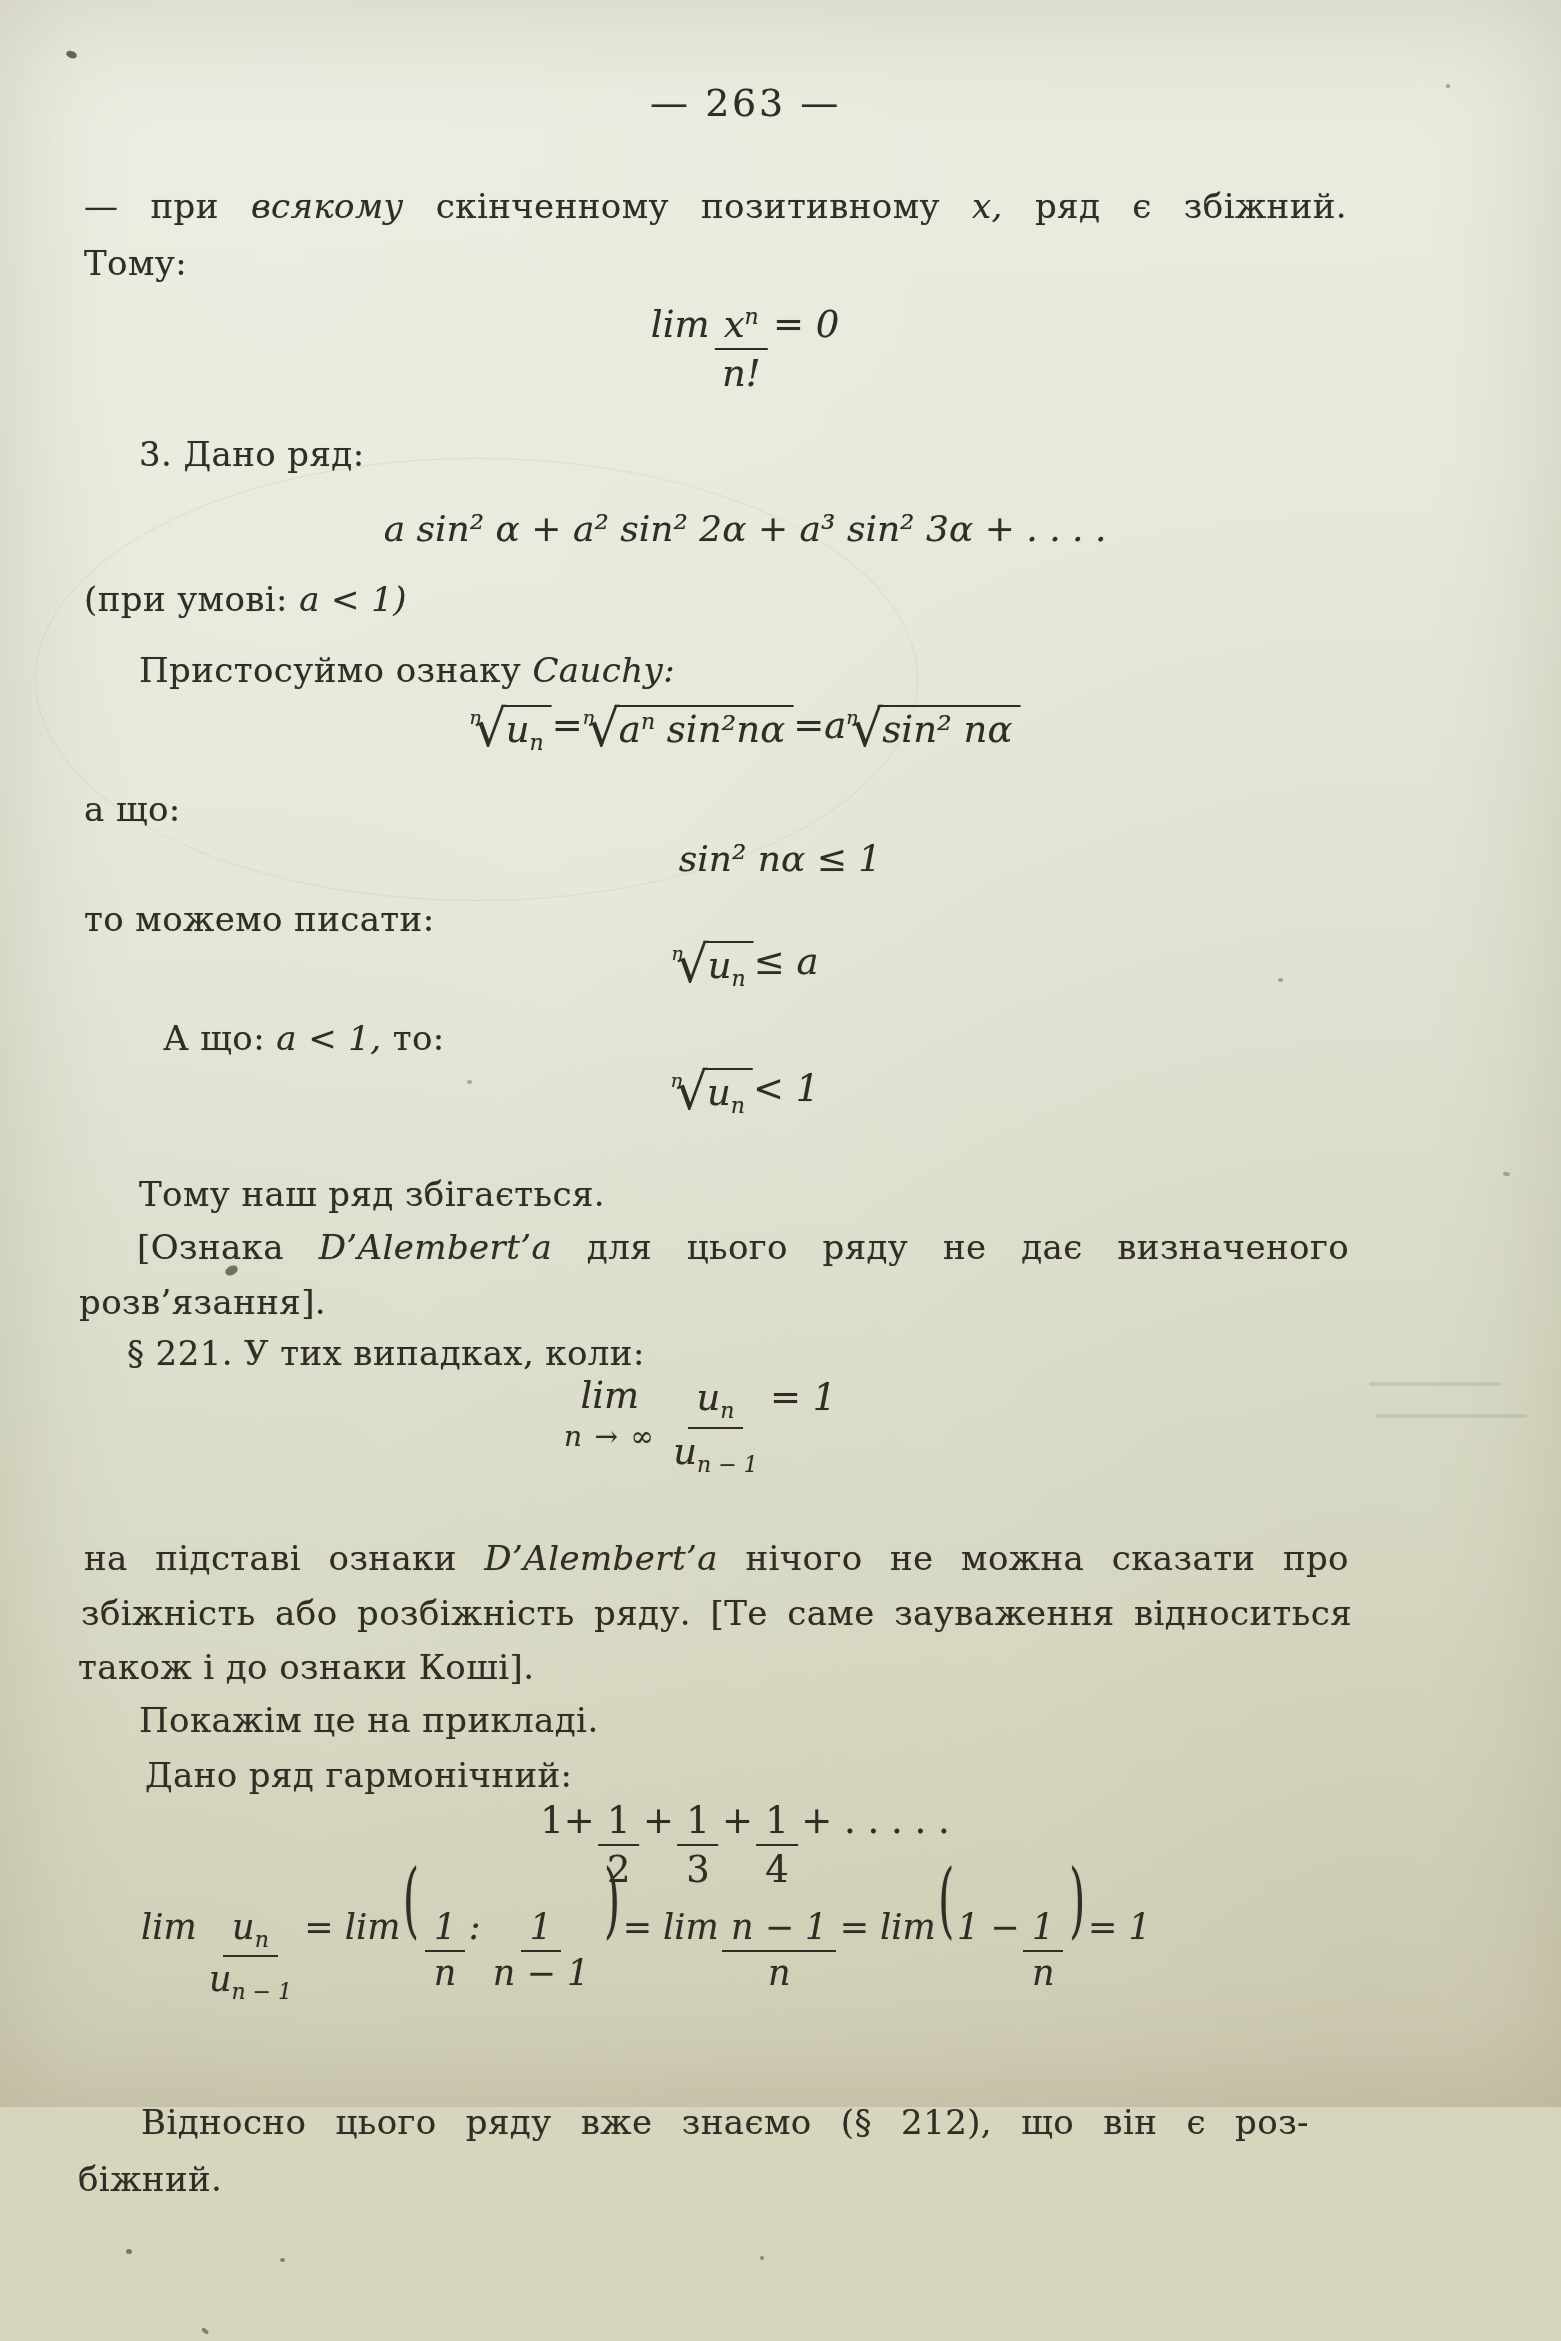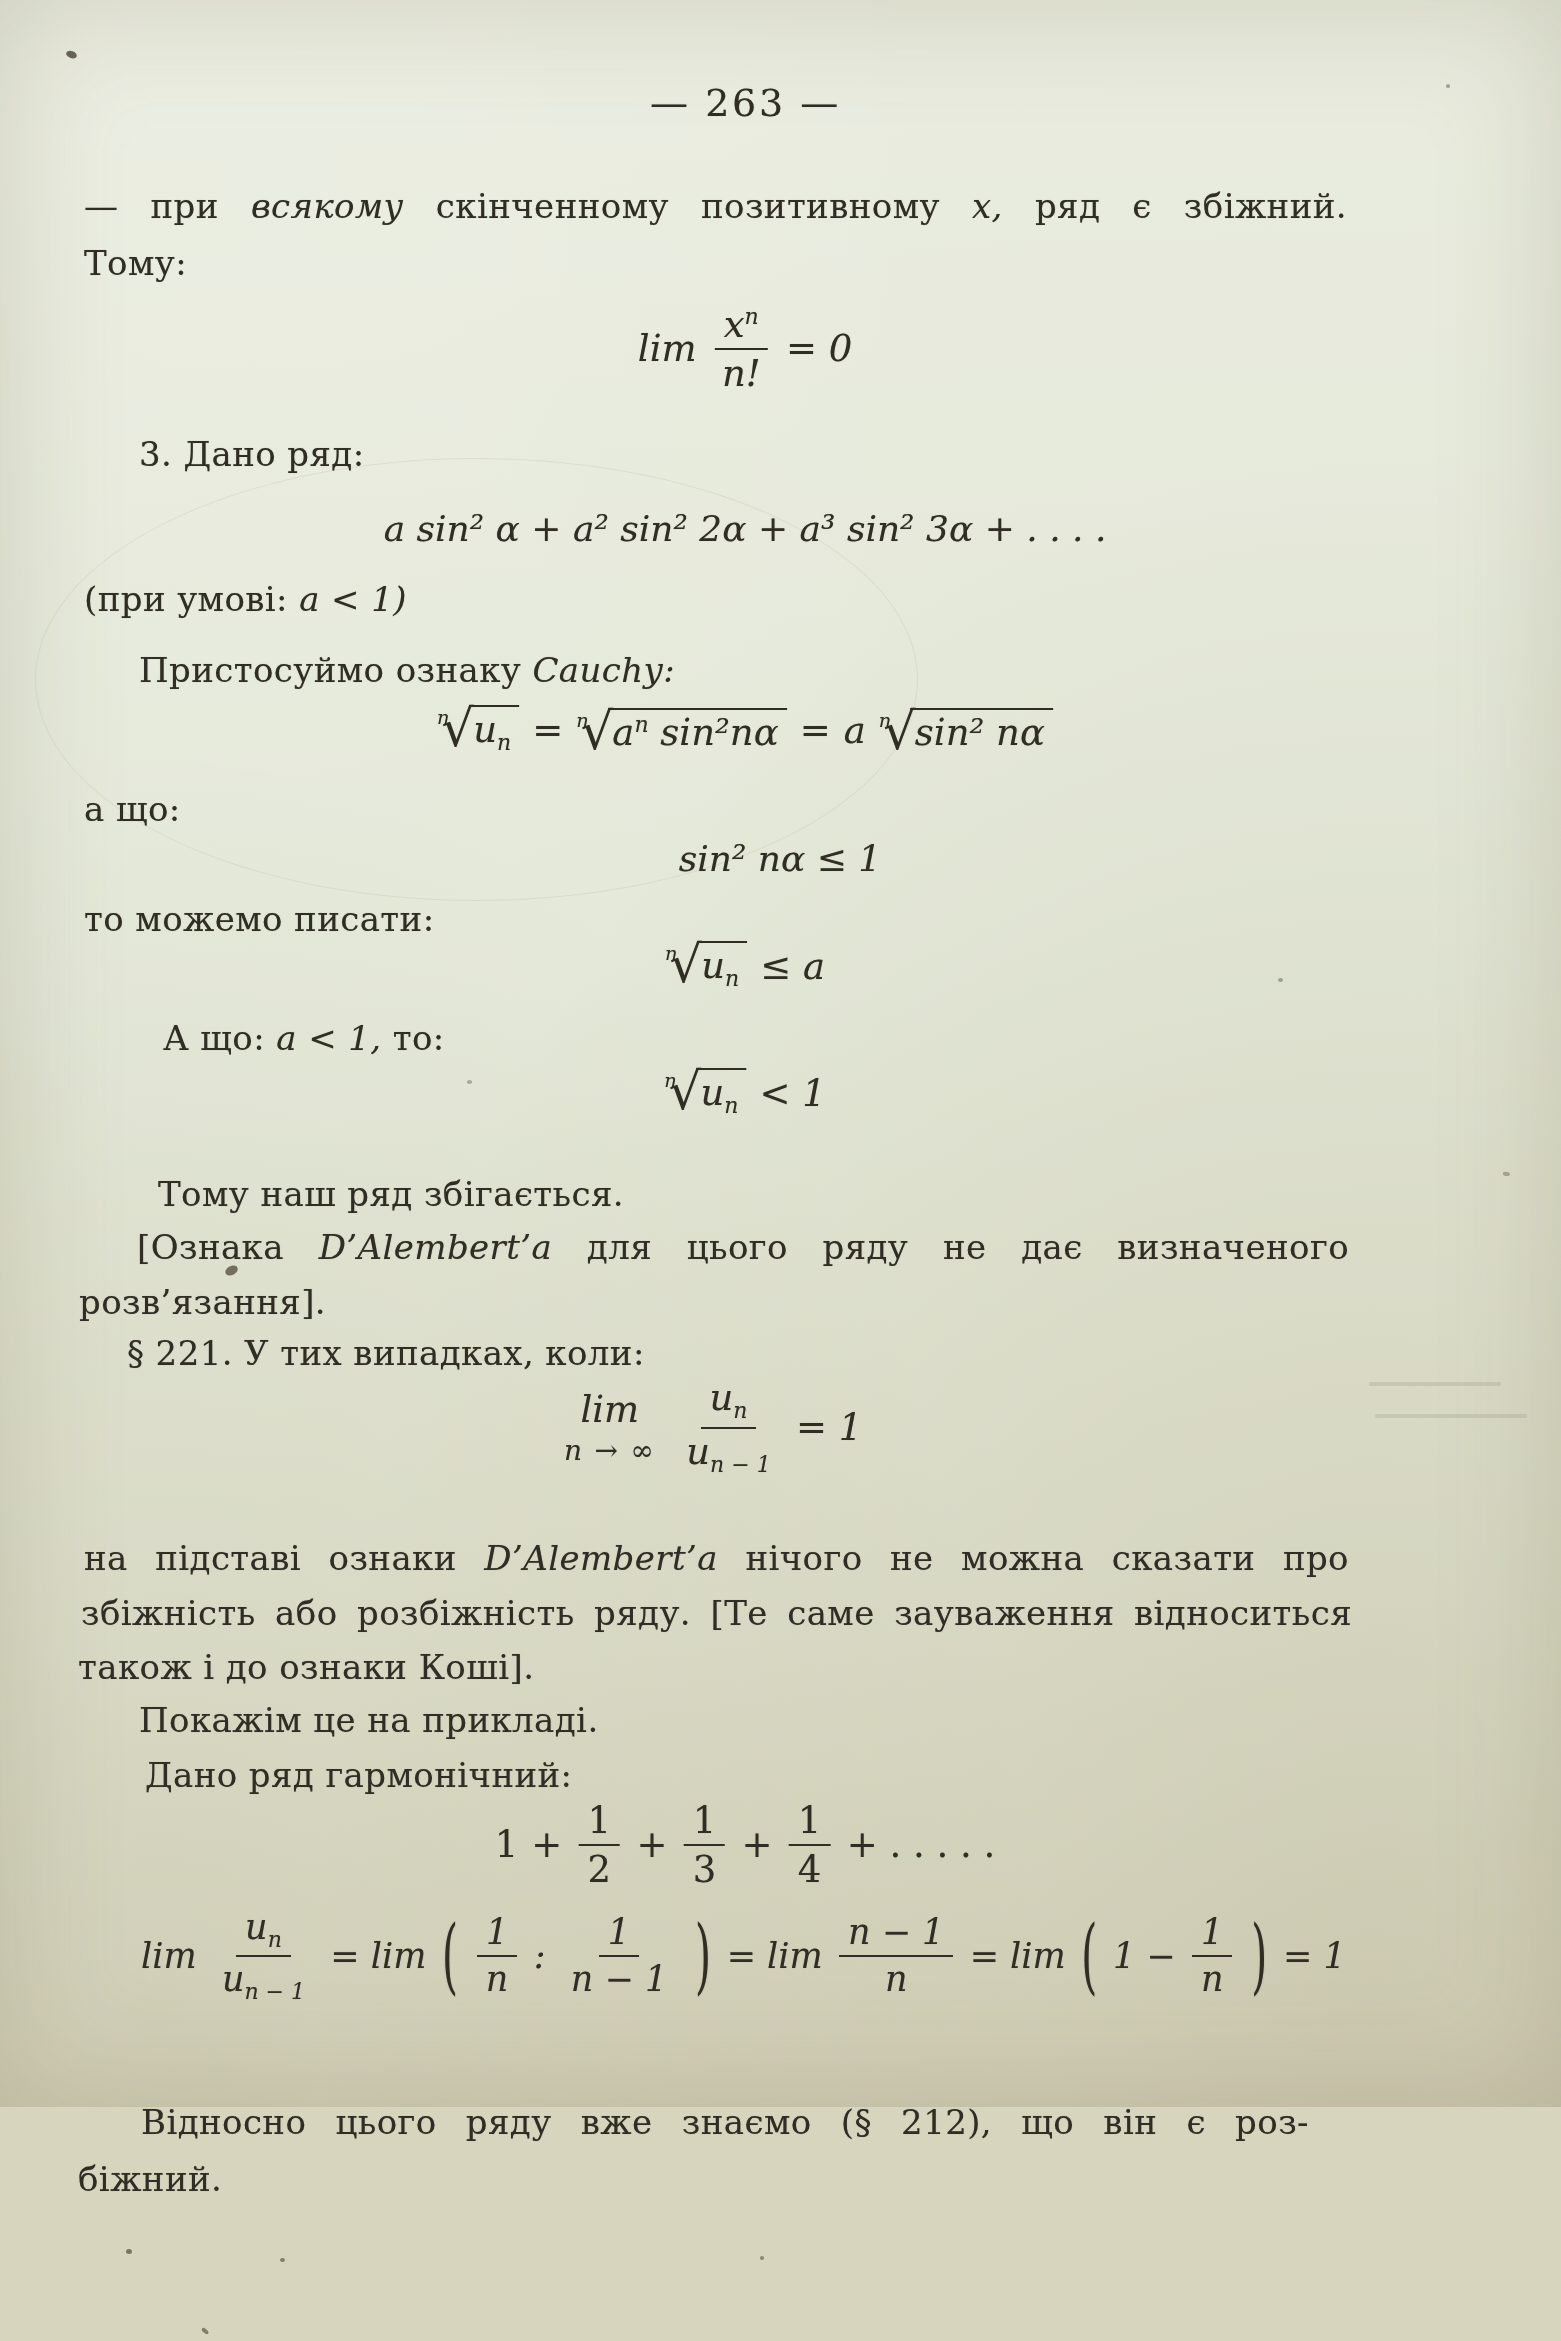--- a/index.html
+++ b/index.html
@@ -14,22 +14,22 @@
       radial-gradient(ellipse at 10% 96%, rgba(120,110,70,0.10), transparent 45%),
       linear-gradient(178deg,#e9ecdf 0%,#e4e8d8 45%,#e0e2cf 75%,#d9d6c0 100%);
     box-shadow:inset 0 0 123px rgba(108,102,66,0.22);
   }
   .t{position:absolute;font-size:34px;line-height:1.2;letter-spacing:0.4px;
      text-shadow:0 0 0.9px rgba(47,45,36,0.35);}
   .just{text-align:justify;text-align-last:justify;}
   .m,.em{font-style:italic;}
   .lh{line-height:57px;}
   
-  .fx{position:absolute;display:flex;align-items:center;font-size:37px;font-style:italic;
-      white-space:nowrap;gap:13px;line-height:1.12;text-shadow:0 0 0.9px rgba(47,45,36,0.35);}
+  .fx{position:absolute;display:flex;font-size:37px;font-style:italic;
+      white-space:nowrap;gap:0;line-height:1.12;text-shadow:0 0 0.9px rgba(47,45,36,0.35);}
   .cx{left:745px;transform:translateX(-50%);}
   .frac{display:inline-flex;flex-direction:column;align-items:center;margin:0 3.5px;}
   .frac .num{display:block;padding:0 8.8px 2.6px;border-bottom:2.6px solid currentColor;}
   .frac .den{display:block;padding:2.6px 8.8px 0;}
   sup{font-size:22px;}
   sub{font-size:22px;}
   .nroot{display:inline-block;white-space:nowrap;}
   .nroot .idx{font-size:19.4px;font-style:italic;position:relative;top:-17.6px;margin-right:-8px;}
   .nroot .sqrt{font-style:normal;font-size:51px;line-height:0;position:relative;top:4.4px;margin-right:-5.3px;}
   .nroot .rad{display:inline-block;border-top:2.6px solid currentColor;padding:1.8px 8px 0 4.4px;}
@@ -150,21 +150,21 @@
     <span>то:</span>
   </div>
 
   <div class="fx cx" style="top:1068px;">
     <span class="nroot">
       <span class="idx">n</span><span class="sqrt">√</span><span class="rad"><span>u</span><sub>n</sub></span>
     </span>
     <span>&lt; 1</span>
   </div>
 
-  <div class="t" style="top:1174px;left:139px;margin-left:19px;">Тому наш ряд збігається.</div>
+  <div class="t" style="top:1174px;left:139px;">Тому наш ряд збігається.</div>
 
   <div class="t just" style="top:1227px;left:137px;width:1212px;">
     <span>[Ознака</span>
     <span class="em">D’Alembert’a</span>
     <span>для цього ряду не дає визначеного</span>
   </div>
   <div class="t" style="top:1282px;left:79px;">розв’язання].</div>
 
   <div class="t" style="top:1333px;left:127px;">§ 221. У тих випадках, коли:</div>
 

